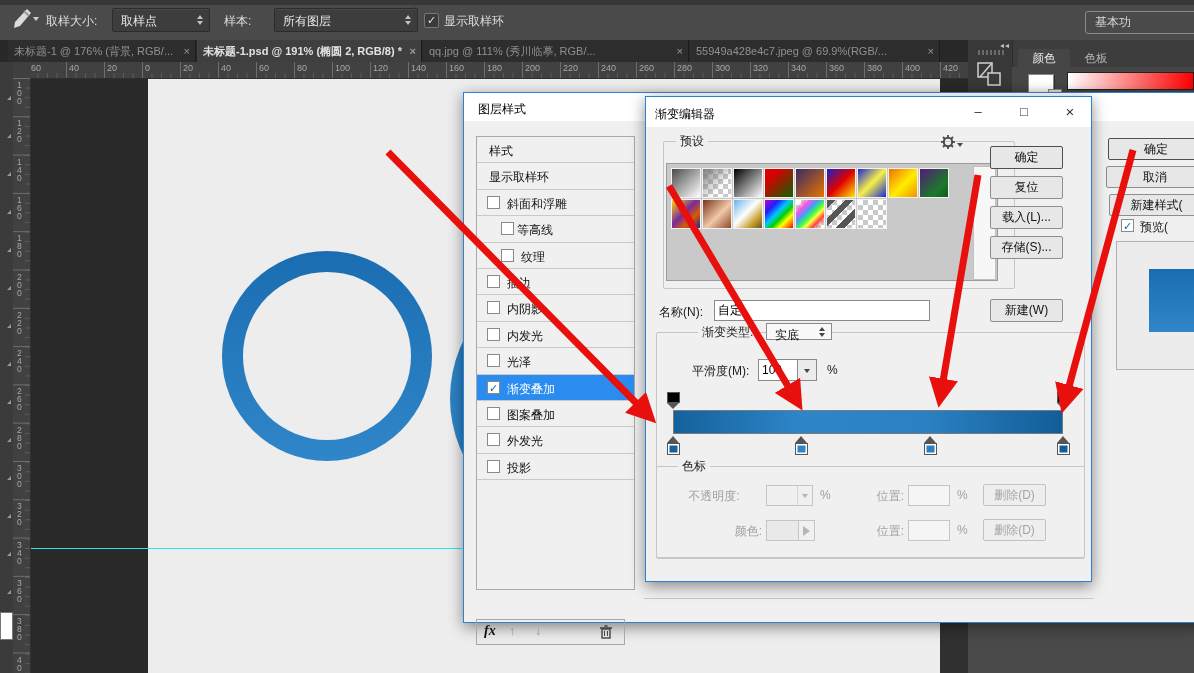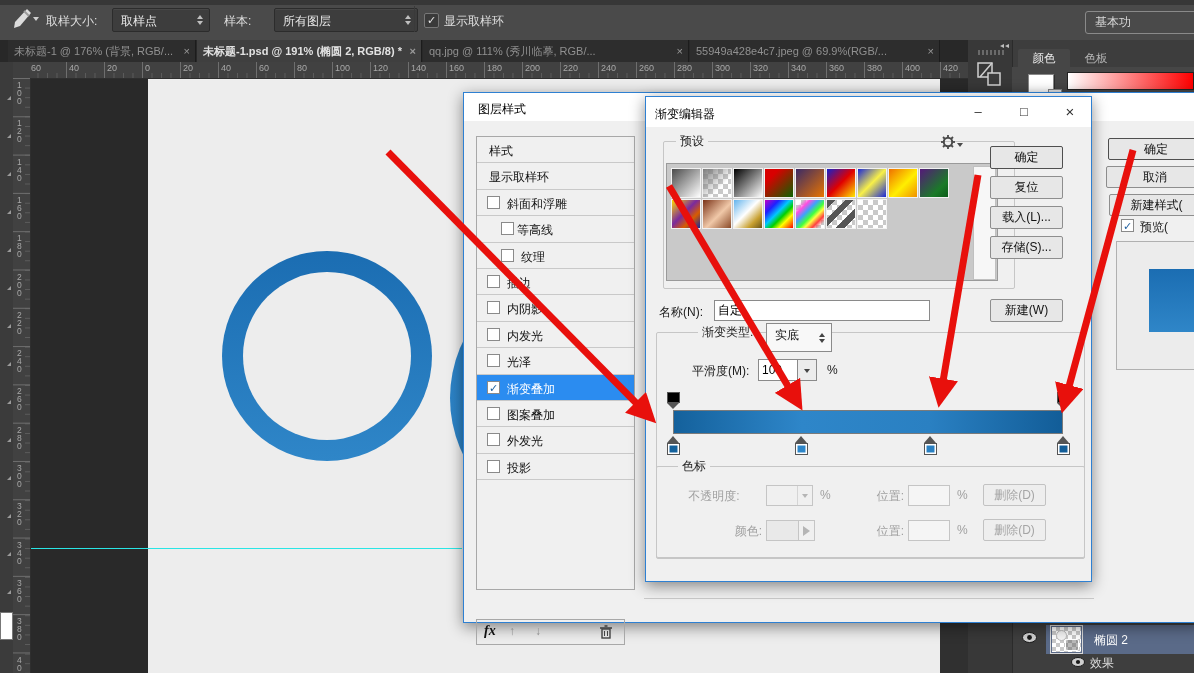--- a/index.html
+++ b/index.html
@@ -257,38 +257,20 @@
     <div class="ptab on" style="left:50px;width:52px"><span>颜色</span></div>
     <div class="ptab off" style="left:104px;width:48px"><span>色板</span></div>
     <div class="pcontent">
       <div class="abs" style="left:16px;top:7px;width:24px;height:19px;background:#fff;border:1px solid #888;box-shadow:1px 1px 0 #2e2e2e"></div>
       <div class="abs" style="left:36px;top:22px;width:12px;height:6px;background:#e8e8e8;border:1px solid #888"></div>
       <div class="abs" id="redramp" style="left: 55px; top: 5px; width: 125px; height: 16px; border: 1px solid rgb(34, 34, 34); background: linear-gradient(90deg, rgb(255, 255, 255), rgb(254, 0, 0));"></div>
     </div>
   </div>
 
   <div class="abs pb-sliver"></div>
-  <div class="abs layers">
-    <div class="dock2"></div>
-    <div class="lhl"></div>
-    <svg class="abs" style="left:54px;top:9px" width="15" height="11">
-      <ellipse cx="7.5" cy="5.5" rx="7" ry="5" fill="#cfcfcf" stroke="#1a1a1a"></ellipse>
-      <circle cx="7.5" cy="5.5" r="2.4" fill="#1a1a1a"></circle>
-    </svg>
-    <div class="lthumb checker small">
-      <div class="pathbox"></div>
-      <div class="abs" style="left:4px;top:3px;width:9px;height:9px;border:1px solid #bbb;border-radius:50%;background:#f4f4f4"></div>
-    </div>
-    <span class="lname" style="left:126px;top:9px">椭圆 2</span>
-    <svg class="abs" style="left:103px;top:34px" width="14" height="10">
-      <ellipse cx="7" cy="5" rx="6.5" ry="4.5" fill="#cfcfcf" stroke="#1a1a1a"></ellipse>
-      <circle cx="7" cy="5" r="2.1" fill="#1a1a1a"></circle>
-    </svg>
-    <span class="lname" style="left:122px;top:32px;color:#ddd">效果</span>
-  </div>
 
   <div class="abs dialog" style="left:463px;top:92px;width:740px;height:531px;z-index:10">
     <div class="titlebar" style="height:28px"></div>
     <span class="dtitle" style="left:14px;top:8px">图层样式</span>
 
     <div class="ls-list" id="lslist" style="left:12px;top:43px;width:157px;height:452px">
         <div class="ls-row">
           <span class="lbl" style="left: 12px;">样式</span>
         </div>
         <div class="ls-row">
@@ -445,21 +427,21 @@
     <div class="btn" style="left:344px;top:79px;width:73px;height:23px;line-height:21px"><span>复位</span></div>
     <div class="btn" style="left:344px;top:109px;width:73px;height:23px;line-height:21px"><span>载入(L)...</span></div>
     <div class="btn" style="left:344px;top:139px;width:73px;height:23px;line-height:21px"><span>存储(S)...</span></div>
 
     <span class="dlabel" style="left:13px;top:207px">名称(N):</span>
     <div class="input" style="left:68px;top:203px;width:216px;height:21px;line-height:19px"><span>自定</span></div>
     <div class="btn" style="left:344px;top:202px;width:73px;height:23px;line-height:21px"><span>新建(W)</span></div>
 
     <div class="groupbox" style="left:10px;top:235px;width:427px;height:225px"></div>
     <span class="gb-label" style="left:52px;top:229px">渐变类型:</span>
-    <div class="abs" style="left:120px;top:226px;width:66px;height:29px;background:#f8f8f8;border:1px solid #8a8a8a;box-sizing:border-box">
+    <div class="abs" style="left:120px;top:226px;width:66px;height:17px;background:#f8f8f8;border:1px solid #8a8a8a;box-sizing:border-box">
       <span class="abs" style="left:8px;top:3px">实底</span>
       <span class="spin darkglyph"></span>
     </div>
 
     <span class="dlabel" style="left:46px;top:266px">平滑度(M):</span>
     <div class="input" style="left:112px;top:262px;width:40px;height:22px;line-height:20px"><span>100</span></div>
     <div class="abs" style="left:151px;top:262px;width:20px;height:22px;background:#ececec;border:1px solid #8a8a8a;box-sizing:border-box">
       <div class="abs" style="left:6px;top:9px;width:0;height:0;border-left:3.5px solid transparent;border-right:3.5px solid transparent;border-top:4px solid #444"></div>
     </div>
     <span class="dlabel" style="left:181px;top:266px">%</span>

